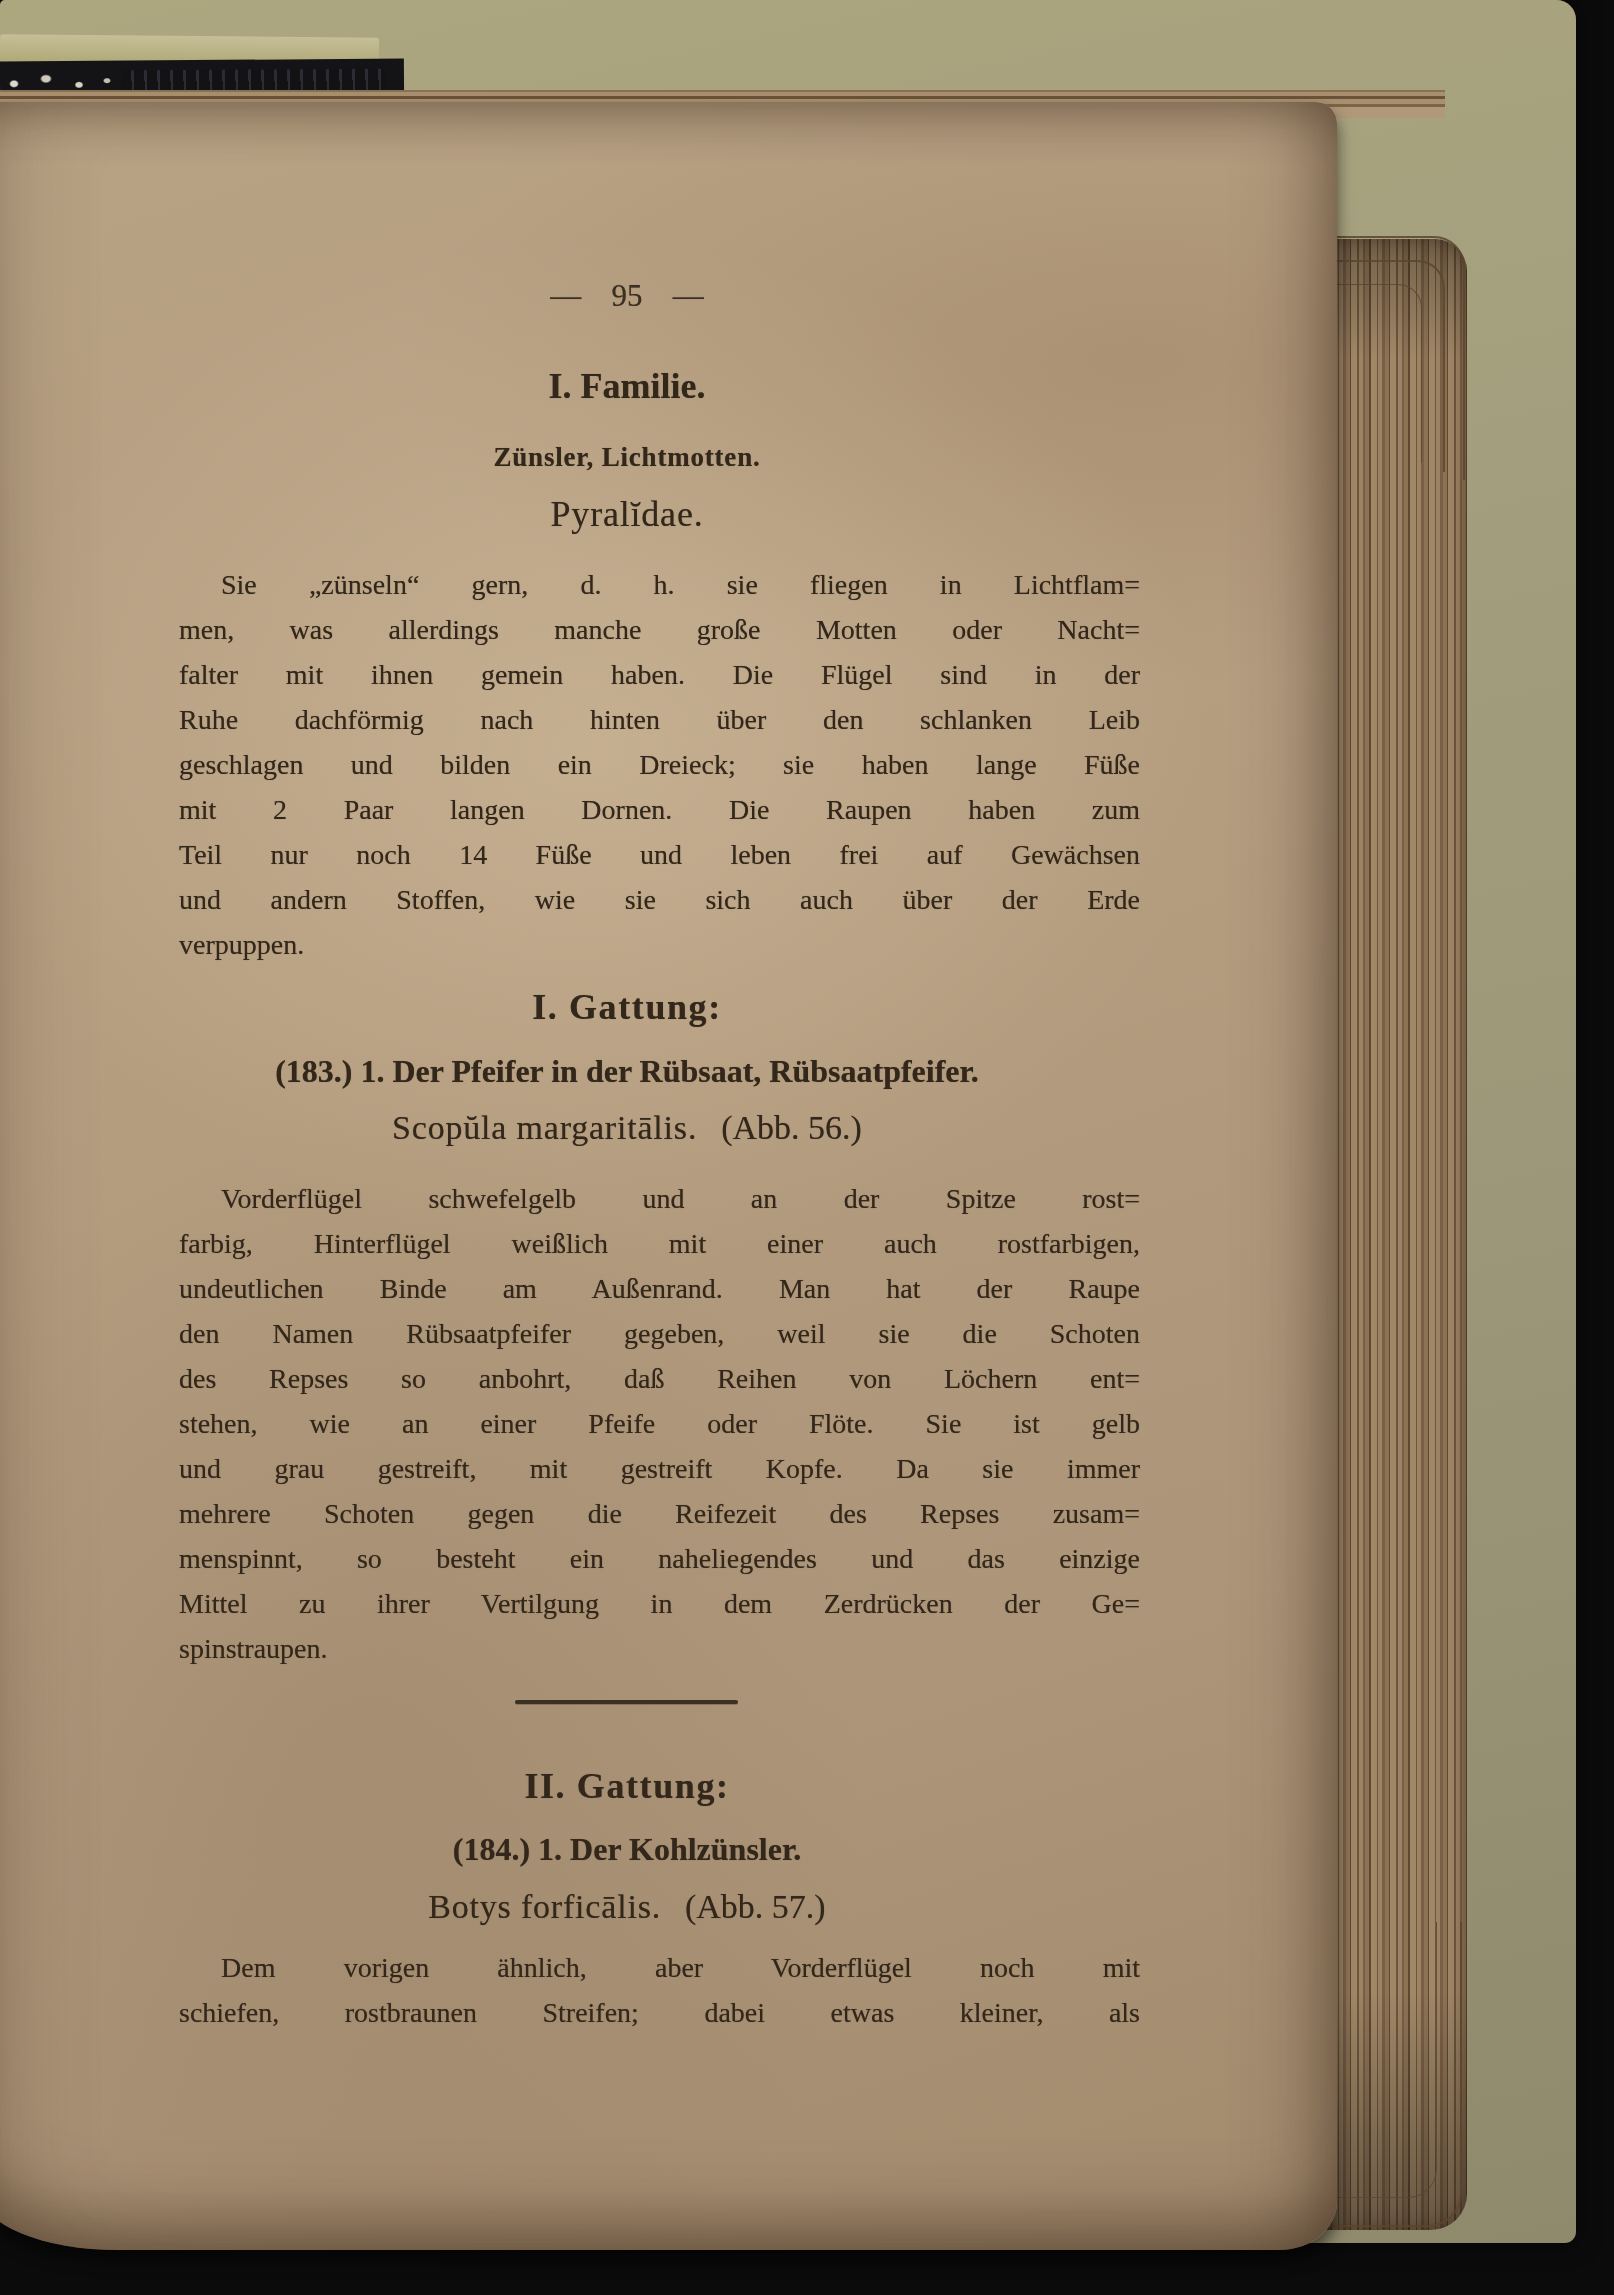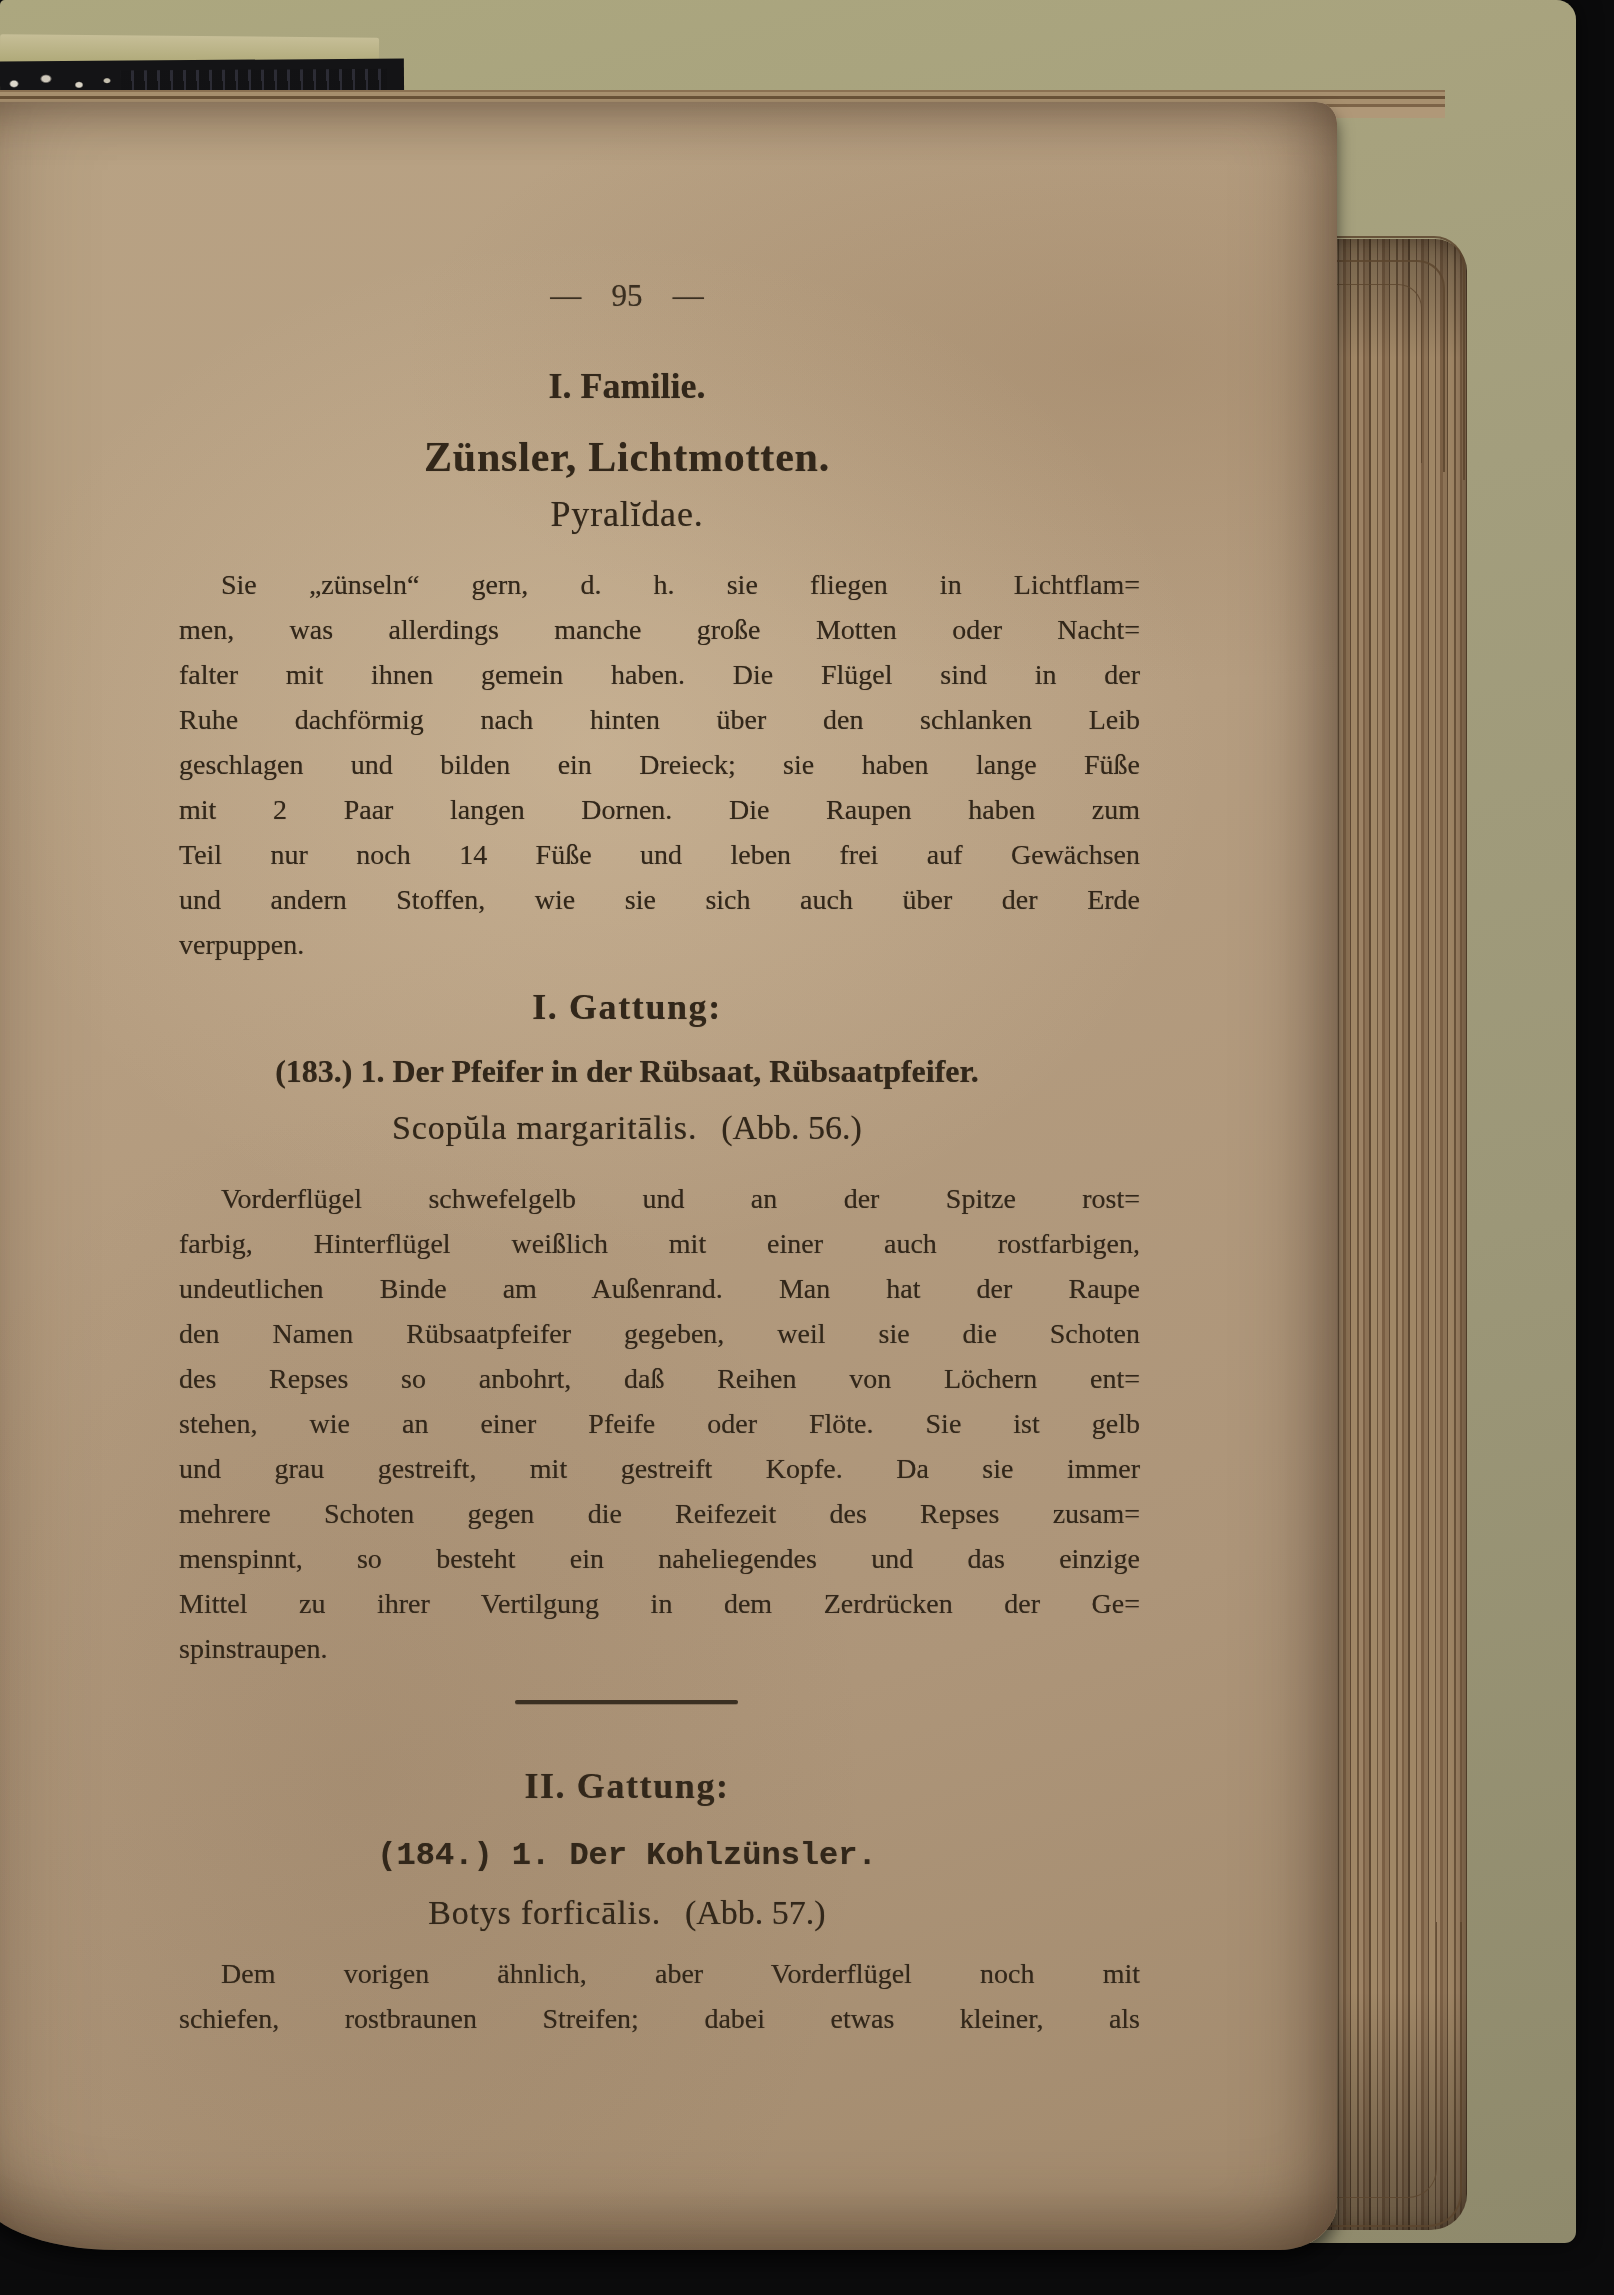--- a/index.html
+++ b/index.html
@@ -69,31 +69,31 @@
           inset 68px 0 97px -48px rgba(84,62,42,.30),
           0 9.7px 16px rgba(0,0,0,.55);}
 
   
   .text-col{position:absolute;left:179px;top:0;width:961px;color:#32271a;
             text-shadow:0 0 0.8px rgba(50,40,28,.55);}
   .tline{white-space:nowrap;}
   .center{text-align:center;margin-right:65px;} 
   .pagenum{margin-top:276px;font-size:31px;line-height:40px;word-spacing:22.6px;color:#3a2f21;}
   .fam-index{margin-top:48px;font-size:36px;line-height:45px;font-weight:bold;}
-  .fam-name{margin-top:24px;font-size:42px;line-height:48px;font-weight:bold;letter-spacing:0.8px;}
+  .fam-name{margin-top:24px;font-size:27px;line-height:48px;font-weight:bold;letter-spacing:0.8px;}
   .fam-latin{margin-top:9.7px;font-size:36px;line-height:47px;letter-spacing:0.8px;}
   .para{font-size:28px;line-height:45px;}
   .para .bline{text-align:justify;text-align-last:justify;line-height:45px;}
   .para .bline.last{text-align-last:left;}
   .para .bline.indent{padding-left:42px;}
   .p1{margin-top:24px;}
   .gattung{margin-top:18px;font-size:36px;line-height:45px;font-weight:bold;letter-spacing:1.6px;}
   .gattung2{margin-top:60px;}
   .species{margin-top:19.4px;font-size:32px;line-height:45px;font-weight:bold;}
-  .species2{margin-top:24px;font-family:Liberation Mono, monospace;}
+  .species2{margin-top:18px;}
   .latinline{margin-top:11.3px;font-size:34px;line-height:45px;letter-spacing:0.8px;}
   .figref{margin-left:24px;letter-spacing:0;}
   .p2{margin-top:26px;}
   .rule{margin-top:29px;margin-left:336px;width:223px;height:4px;background:#3b3022;
         border-radius:2.4px;box-shadow:0 0.8px 0 rgba(59,48,34,.4);}
   .p3{margin-top:16px;}
 </style>
 </head>
 <body>
 

